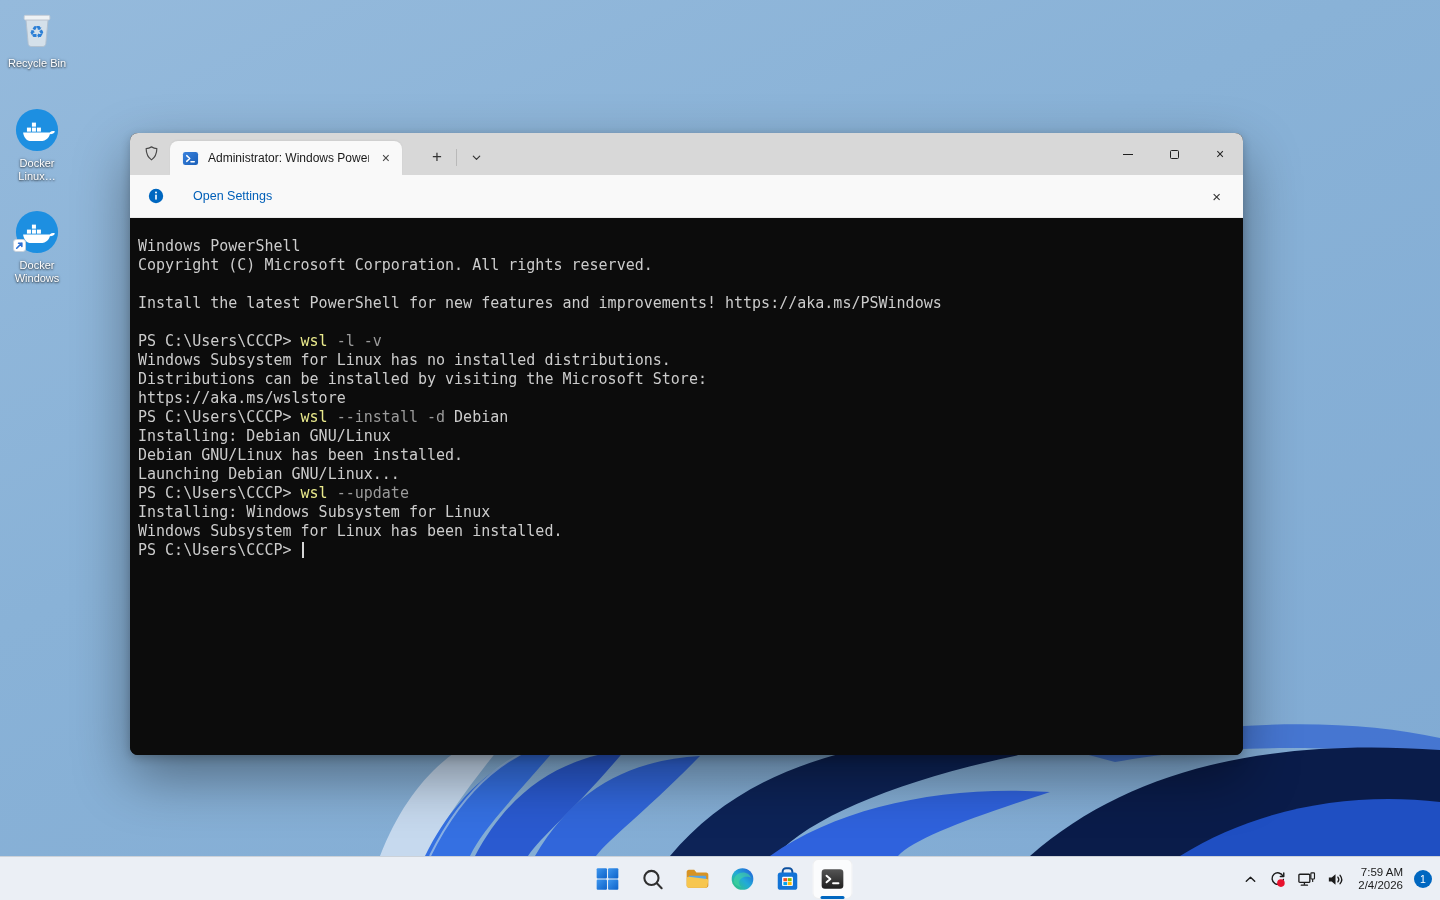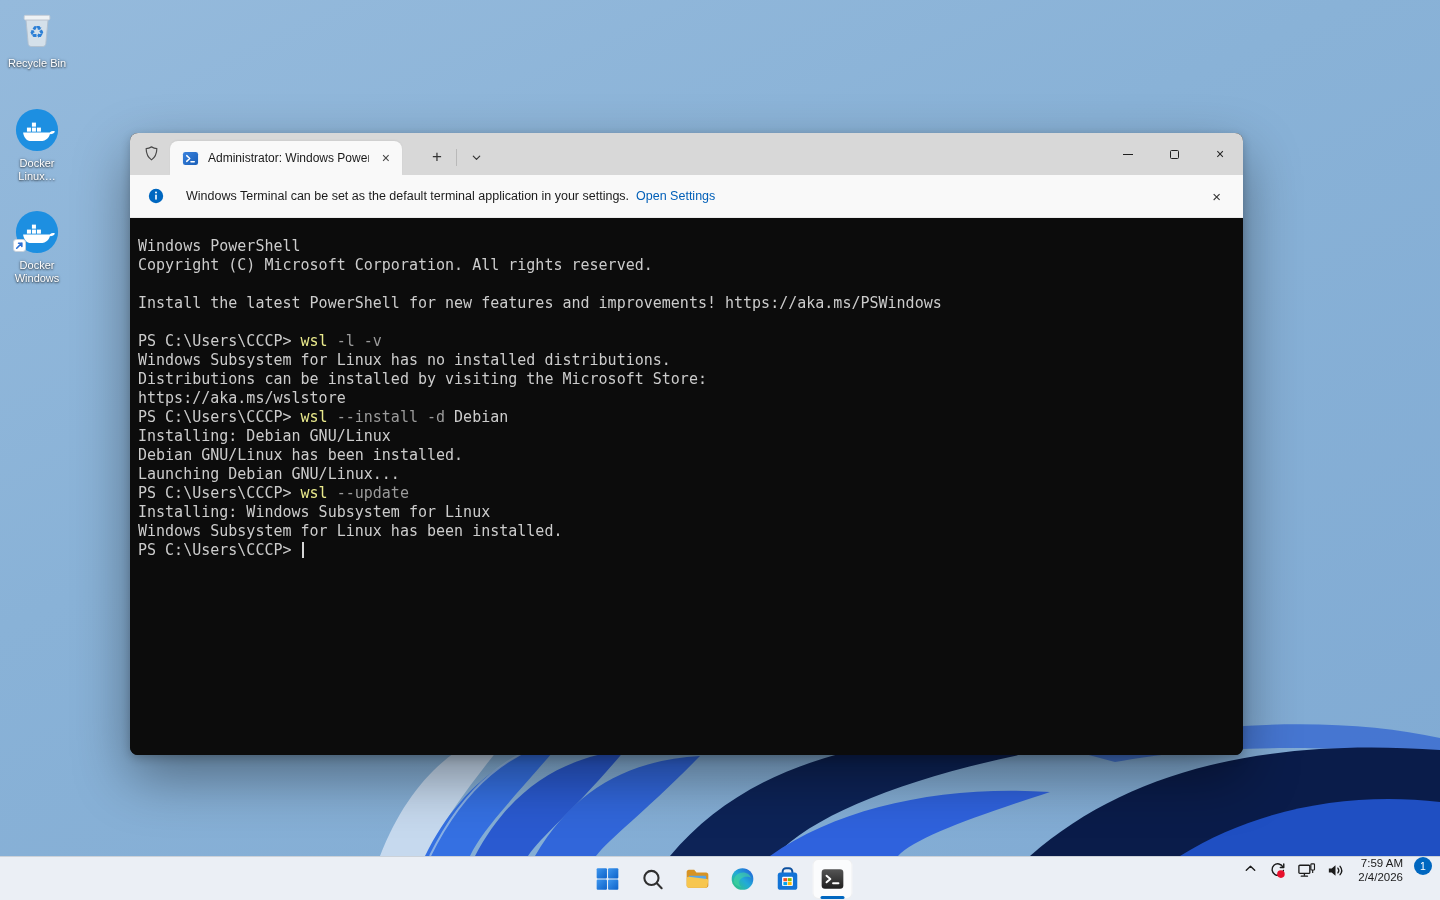--- a/index.html
+++ b/index.html
@@ -62,21 +62,21 @@
   
   .taskbar { position:absolute; left:0; bottom:0; width:1440px; height:44px;
              background:var(--taskbar,#ebeff5); border-top:1px solid #ccd2d9; }
   .tb-center { position:absolute; left:50%; top:2px; transform:translateX(-50%);
                height:40px; display:flex; align-items:center; gap:5px; }
   .tb-item { width:40px; height:40px; display:flex; align-items:center; justify-content:center;
              border-radius:6px; position:relative; cursor:pointer; }
   .tb-item.active { background:rgba(255,255,255,.78); box-shadow:inset 0 0 0 1px rgba(0,0,0,.05); }
   .tb-item.active::after { content:""; position:absolute; bottom:0px; left:50%; transform:translateX(-50%);
              width:24px; height:3px; border-radius:2px; background:var(--accent,#0067c0); }
-  .tray { position:absolute; right:8px; top:0; height:44px; display:flex; align-items:flex-start; gap:4px; }
+  .tray { position:absolute; right:8px; top:0; height:44px; display:flex; align-items:center; gap:4px; }
   .tray-btn { padding:4px 3px; display:flex; align-items:center; justify-content:center; border-radius:4px; }
   .clock { margin-left:6px; text-align:right; font-size:11.5px; line-height:13.5px; color:#1a1a1a; }
   .badge { margin-left:7px; width:18px; height:18px; border-radius:50%; background:var(--accent,#0067c0);
            color:#fff; font-size:10.5px; display:flex; align-items:center; justify-content:center; }
 </style>
 </head>
 <body>
 
 <svg id="bloom" viewBox="0 0 1070 246" preserveAspectRatio="none">
   <path d="M10 246 C40 170 85 130 150 112 C95 180 70 215 58 246 Z" fill="#c6d9ee"></path>
@@ -187,21 +187,20 @@
   </div>
 
   <div class="banner">
     <span class="banner-icon">
       <svg viewBox="0 0 16 16" width="16" height="16">
           <circle cx="8" cy="8" r="7.2" fill="#0067c0"></circle>
           <rect x="7.2" y="6.6" width="1.6" height="5.2" rx="0.8" fill="#fff"></rect>
           <circle cx="8" cy="4.4" r="1" fill="#fff"></circle>
         </svg>
     </span>
-    <span class="banner-text">Windows Terminal can be set as the default terminal application in your settings.</span>
     <span class="banner-link">Open Settings</span>
     <span class="banner-close">×</span>
   </div>
 
   <div class="term" id="term"><div class="term-line"><span>Windows PowerShell</span></div><div class="term-line"><span>Copyright (C) Microsoft Corporation. All rights reserved.</span></div><div class="term-line"></div><div class="term-line"><span>Install the latest PowerShell for new features and improvements! https://aka.ms/PSWindows</span></div><div class="term-line"></div><div class="term-line"><span>PS C:\Users\CCCP&gt; </span><span class="seg-command">wsl</span><span> </span><span class="seg-parameter">-l -v</span></div><div class="term-line"><span>Windows Subsystem for Linux has no installed distributions.</span></div><div class="term-line"><span>Distributions can be installed by visiting the Microsoft Store:</span></div><div class="term-line"><span>https://aka.ms/wslstore</span></div><div class="term-line"><span>PS C:\Users\CCCP&gt; </span><span class="seg-command">wsl</span><span> </span><span class="seg-parameter">--install -d</span><span> Debian</span></div><div class="term-line"><span>Installing: Debian GNU/Linux</span></div><div class="term-line"><span>Debian GNU/Linux has been installed.</span></div><div class="term-line"><span>Launching Debian GNU/Linux...</span></div><div class="term-line"><span>PS C:\Users\CCCP&gt; </span><span class="seg-command">wsl</span><span> </span><span class="seg-parameter">--update</span></div><div class="term-line"><span>Installing: Windows Subsystem for Linux</span></div><div class="term-line"><span>Windows Subsystem for Linux has been installed.</span></div><div class="term-line"><span>PS C:\Users\CCCP&gt; </span><span class="cursor"></span></div></div>
 </div>
 
 <div class="taskbar">
   <div class="tb-center" id="tb-center">
       <div class="tb-item">

